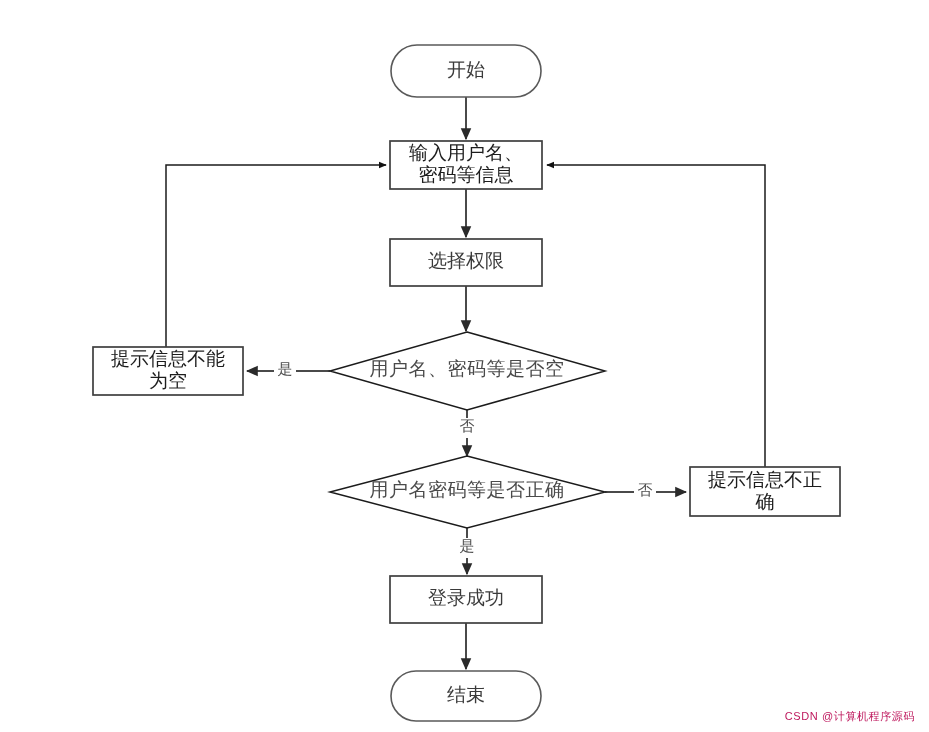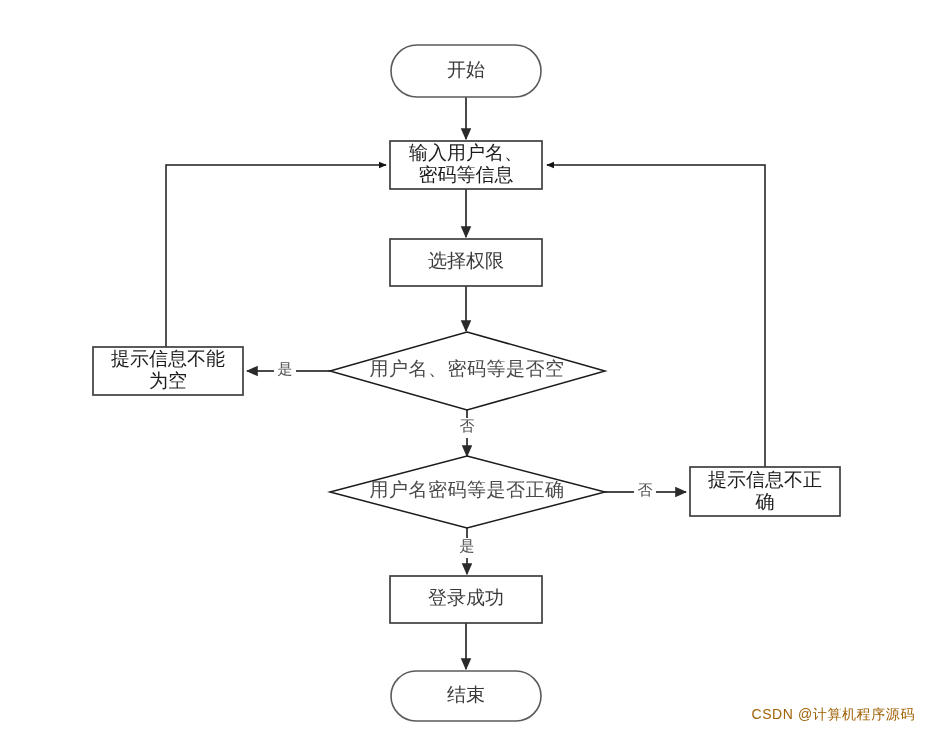--- a/index.html
+++ b/index.html
@@ -77,22 +77,22 @@
     font-size: 15px;
     fill: #4d4d4d;
     text-anchor: middle;
     dominant-baseline: middle;
   }
   .watermark {
     position: absolute;
     right: 14px;
     bottom: 8px;
     font-family: "Liberation Sans", "DejaVu Sans", sans-serif;
-    font-size: 14px;
-    color: #a16207;
+    font-size: 11px;
+    color: #be185d;
     letter-spacing: 0.6px;
     white-space: nowrap;
     user-select: none;
   }
 </style>
 </head>
 <body>
 
 <div id="canvas">
 

